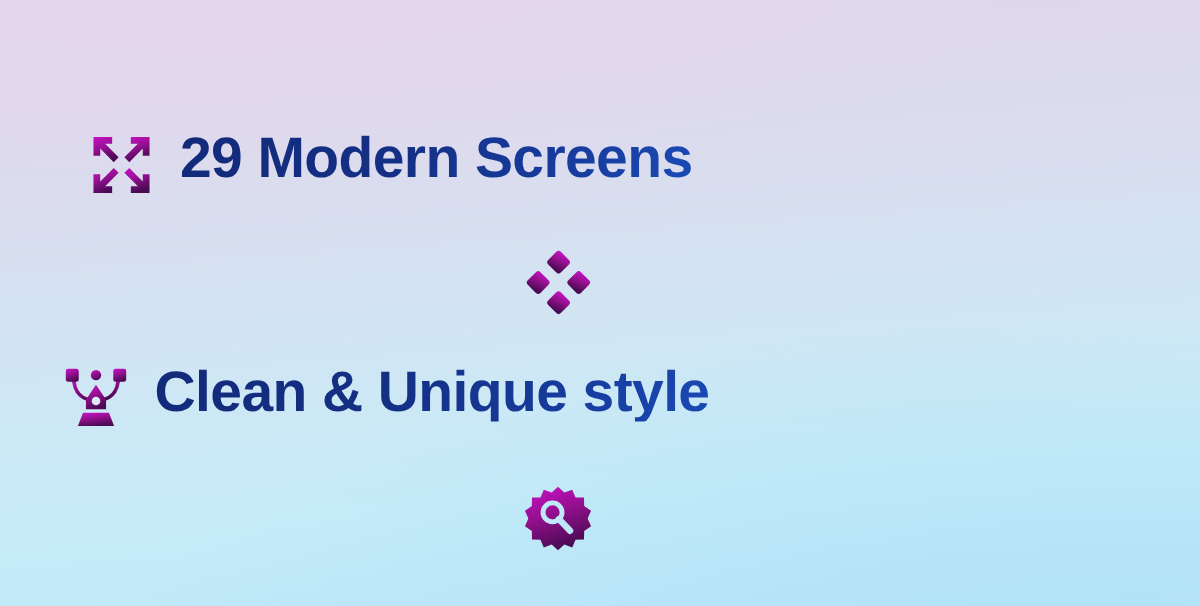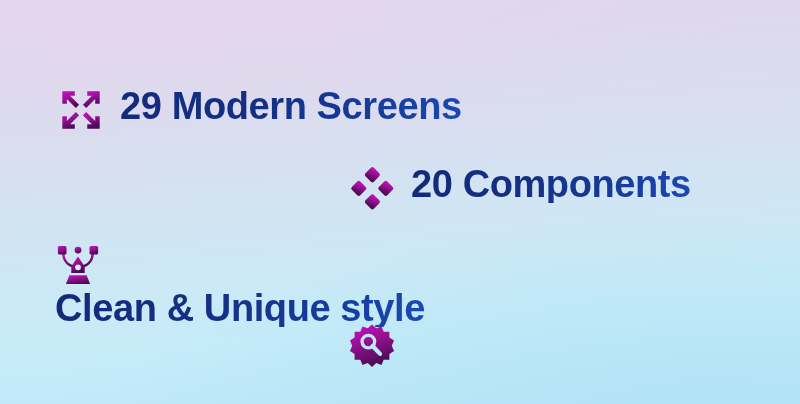--- a/index.html
+++ b/index.html
@@ -65,21 +65,21 @@
     background-image: linear-gradient(100deg, #122a7a 0%, #143085 42%, #173da0 78%, #1a49b4 100%);
     -webkit-background-clip: text;
     background-clip: text;
     color: transparent;
     -webkit-text-fill-color: transparent;
   }
 
   
   #row-screens      { left: 58px;  top: 59px;  }
   #row-components   { left: 349px; top: 137px; }
-  #row-style        { left: 55px;  top: 215px; flex-direction: column; }
+  #row-style        { left: 41px;  top: 215px; }
   #row-customizable { left: 349px; top: 295px; }
 </style>
 </head>
 <body>
 
 <div id="feature-banner">
 
   <div class="feature-row" id="row-screens">
     <span>
       <svg class="feature-icon" viewBox="0 0 48 48" xmlns="http://www.w3.org/2000/svg" aria-hidden="true">
@@ -116,21 +116,20 @@
           </linearGradient>
         </defs>
         <g fill="url(#gradIcon2)">
           <rect x="18.2" y="4.0" width="12.4" height="12.4" rx="2.2" transform="rotate(45 24.4 10.2)"></rect>
           <rect x="4.0" y="18.2" width="12.4" height="12.4" rx="2.2" transform="rotate(45 10.2 24.4)"></rect>
           <rect x="32.2" y="18.2" width="12.4" height="12.4" rx="2.2" transform="rotate(45 38.4 24.4)"></rect>
           <rect x="18.2" y="32.2" width="12.4" height="12.4" rx="2.2" transform="rotate(45 24.4 38.4)"></rect>
         </g>
       </svg>
     </span>
-    <span class="feature-label">20 Components</span>
   </div>
 
   <div class="feature-row" id="row-style">
     <span>
       <svg class="feature-icon" viewBox="0 0 48 48" xmlns="http://www.w3.org/2000/svg" aria-hidden="true">
         <defs>
           <linearGradient id="gradIcon3" x1="0.1" y1="0" x2="0.45" y2="1">
             <stop offset="0%" stop-color="#c711c7"></stop>
             <stop offset="45%" stop-color="#96108f"></stop>
             <stop offset="100%" stop-color="#4a0a54"></stop>

